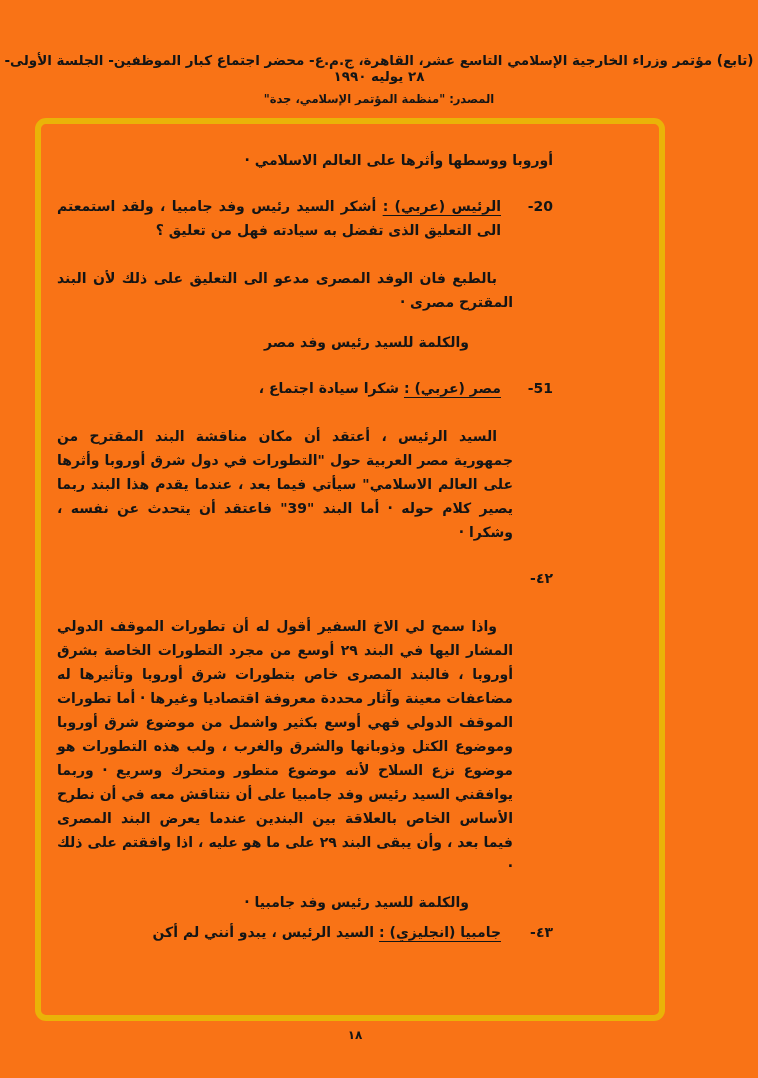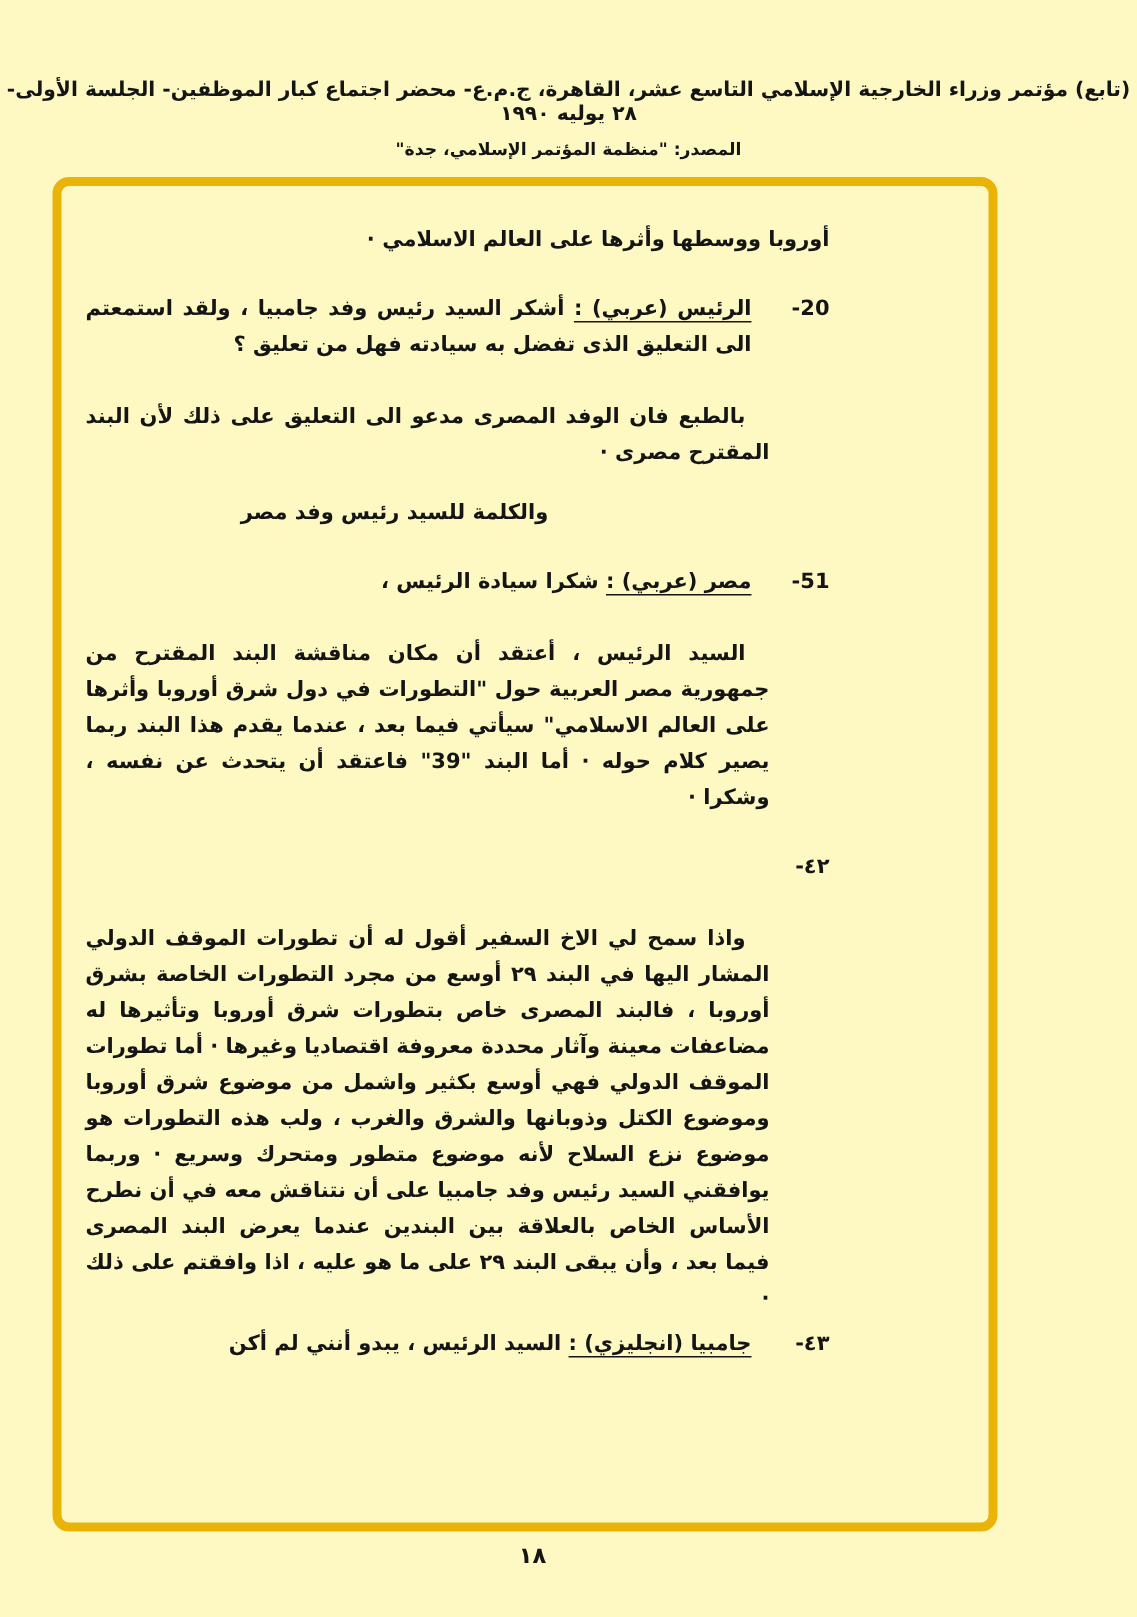--- a/index.html
+++ b/index.html
@@ -2,21 +2,21 @@
 <html lang="ar"><head>
 <meta charset="utf-8">
 <style>
   * { margin: 0; padding: 0; box-sizing: border-box; }
   html, body { background: #e9e9e9; }
   .page {
     position: relative;
     width: 758px;
     height: 1078px;
     margin: 0 auto;
-    background: #fef9c3;
+    background: #f97316;
     color: #151515;
     font-family: "DejaVu Sans", sans-serif;
     overflow: hidden;
   }
   .header {
     position: absolute;
     top: 52px;
     left: 0;
     right: 0;
     text-align: center;
@@ -61,31 +61,31 @@
     text-decoration: underline;
     text-underline-offset: 4px;
   }
   .para {
     margin: 24px 40px 0 0;
     text-indent: 16px;
     text-align: justify;
   }
   .closing {
     margin: 16px 84px 0 0;
-    text-align: center;
+    text-align: right;
   }
   .closing.tight { margin-top: 12px; }
   .page-number {
     position: absolute;
     top: 1028px;
     left: 320px;
     width: 70px;
     text-align: center;
     direction: rtl;
-    font-size: 15px;
+    font-size: 12px;
     font-weight: bold;
     letter-spacing: 4px;
   }
 </style>
 </head>
 <body>
 
 <div class="page">
 
   <div class="header">
@@ -100,28 +100,29 @@
 
       <div class="item">
         <span class="num">20-</span>
         <div class="body"><span class="speaker">الرئيس (عربي) :</span> <span>أشكر السيد رئيس وفد جامبيا ، ولقد استمعتم الى التعليق الذى تفضل به سيادته فهل من تعليق ؟</span></div>
       </div>
       <p class="para">بالطبع فان الوفد المصرى مدعو الى التعليق على ذلك لأن البند المقترح مصرى ·</p>
       <p class="closing">والكلمة للسيد رئيس وفد مصر</p>
 
       <div class="item">
         <span class="num">51-</span>
-        <div class="body"><span class="speaker">مصر (عربي) :</span> <span>شكرا سيادة الرئيس ،</span></div>
+        <div class="body"><span class="speaker">مصر (عربي) :</span> <span>شكرا سيادة اجتماع ،</span></div>
       </div>
       <p class="para">السيد الرئيس ، أعتقد أن مكان مناقشة البند المقترح من جمهورية مصر العربية حول "التطورات في دول شرق أوروبا وأثرها على العالم الاسلامي" سيأتي فيما بعد ، عندما يقدم هذا البند ربما يصير كلام حوله · أما البند "39" فاعتقد أن يتحدث عن نفسه ، وشكرا ·</p>
 
       <div class="item">
         <span class="num">٤٢-</span>
       </div>
       <p class="para">واذا سمح لي الاخ السفير أقول له أن تطورات الموقف الدولي المشار اليها في البند ٢٩ أوسع من مجرد التطورات الخاصة بشرق أوروبا ، فالبند المصرى خاص بتطورات شرق أوروبا وتأثيرها له مضاعفات معينة وآثار محددة معروفة اقتصاديا وغيرها · أما تطورات الموقف الدولي فهي أوسع بكثير واشمل من موضوع شرق أوروبا وموضوع الكتل وذوبانها والشرق والغرب ، ولب هذه التطورات هو موضوع نزع السلاح لأنه موضوع متطور ومتحرك وسريع · وربما يوافقني السيد رئيس وفد جامبيا على أن نتناقش معه في أن نطرح الأساس الخاص بالعلاقة بين البندين عندما يعرض البند المصرى فيما بعد ، وأن يبقى البند ٢٩ على ما هو عليه ، اذا وافقتم على ذلك ·</p>
+      <p class="closing tight">والكلمة للسيد رئيس وفد جامبيا ·</p>
 
       <div class="item tight">
         <span class="num">٤٣-</span>
         <div class="body"><span class="speaker">جامبيا (انجليزي) :</span> <span>السيد الرئيس ، يبدو أنني لم أكن</span></div>
       </div>
 
     </div>
   </div>
 
   <div class="page-number">١٨</div>

